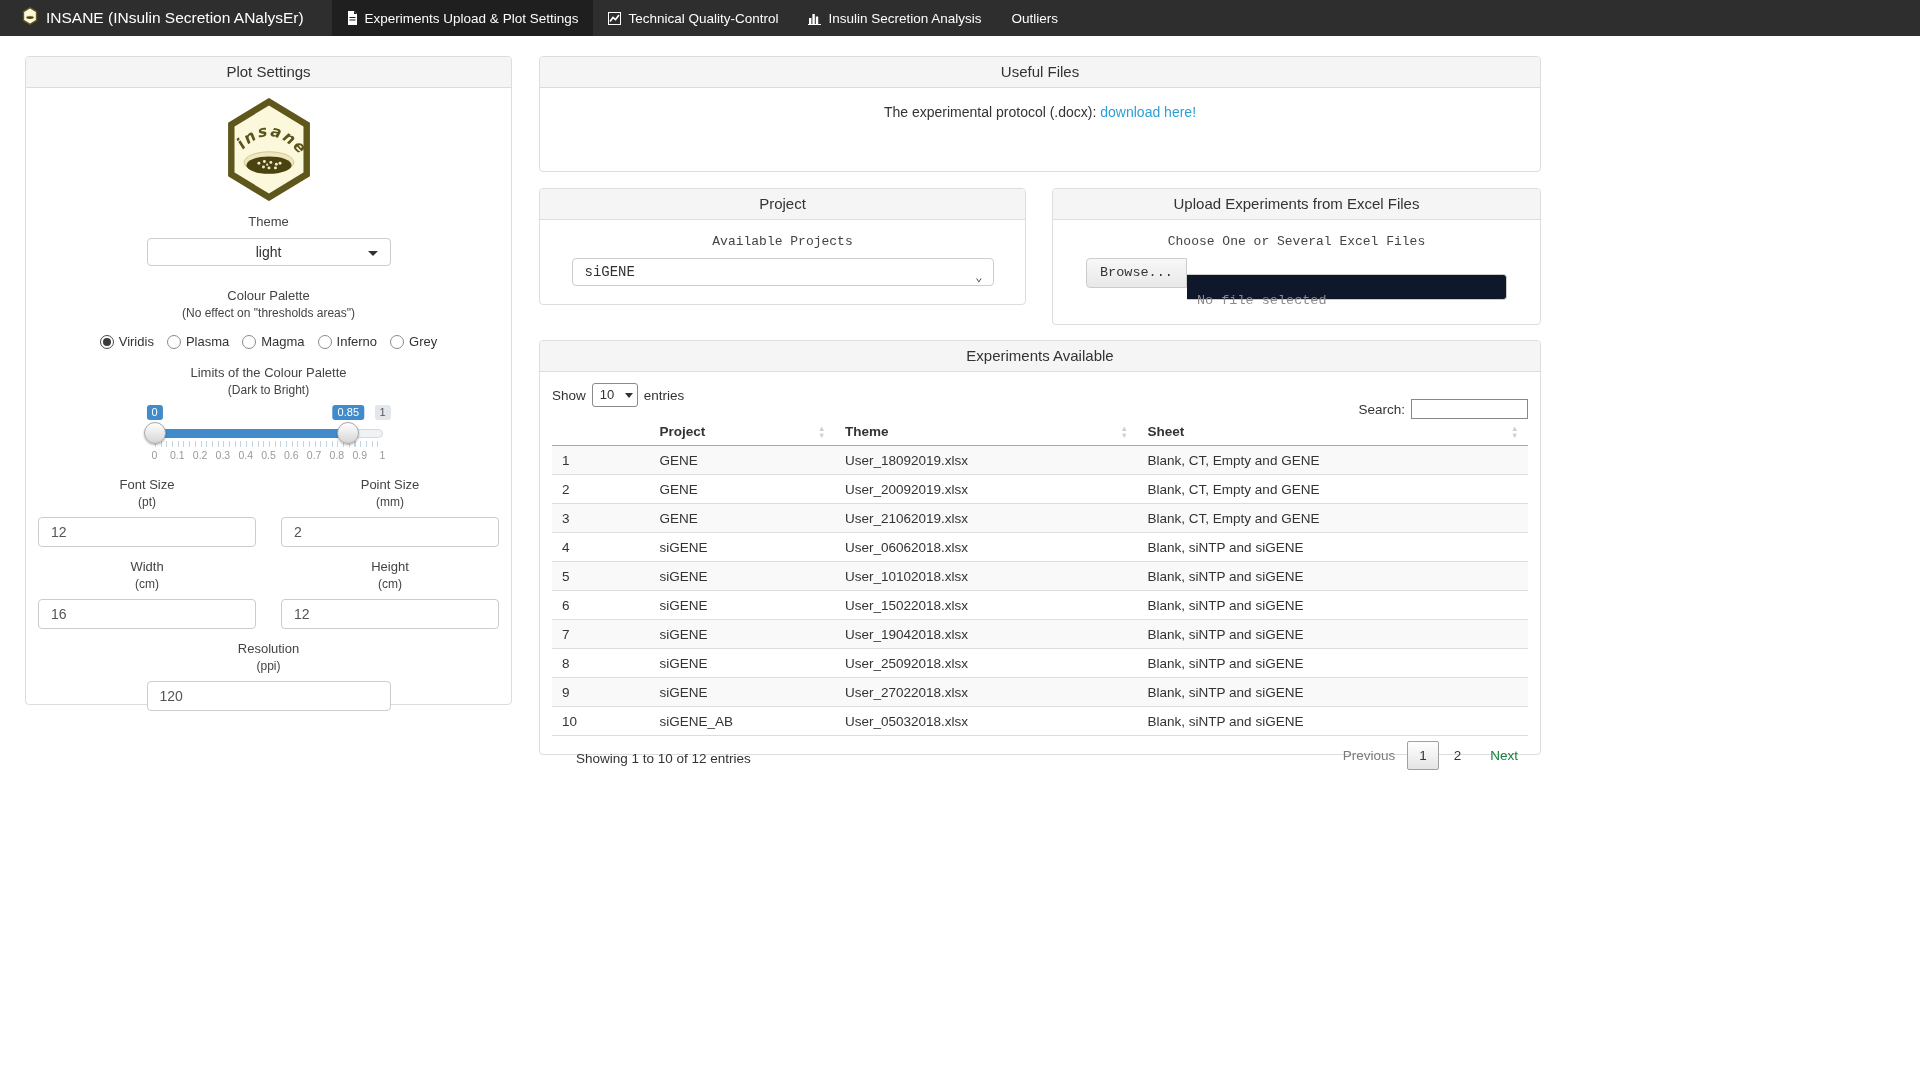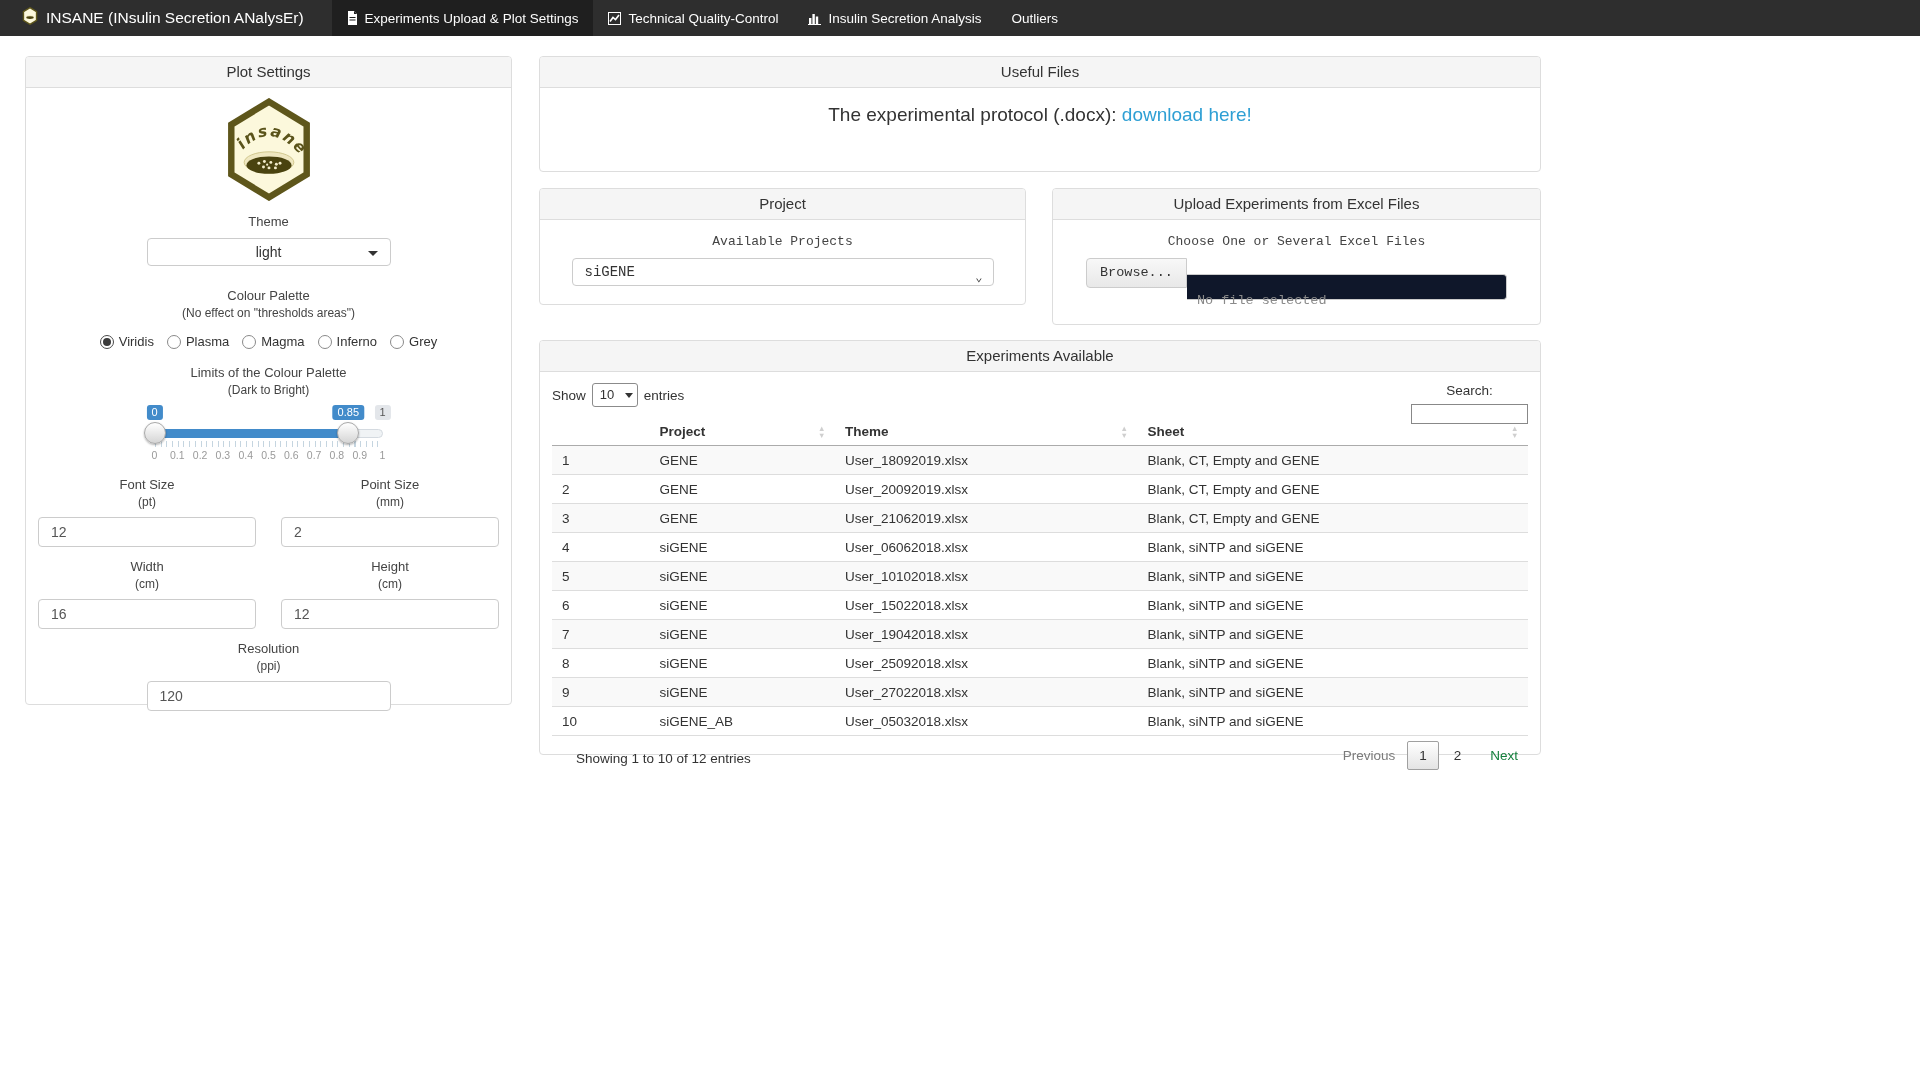--- a/index.html
+++ b/index.html
@@ -82,21 +82,21 @@
 
   .num-grid { display:flex; justify-content:center; gap:25px; margin-top:12px; }
   .num-group { width:220px; }
   .num-group .ctl-label { margin-top:0; }
   .num-input { width:100%; height:30px; margin-top:8px; border:1px solid #ccc;
     border-radius:4px; padding:2px 12px; font-size:14px; color:#555;
     font-family:"Liberation Sans","DejaVu Sans",sans-serif; background:#fff; }
   .res-group { width:244px; margin:12px auto 0; }
 
   
-  #useful-files .panel-body { text-align:center; font-size:19px; }
+  #useful-files .panel-body { text-align:center; font-size:14px; }
   #useful-files p { margin:0; }
   #useful-files .line1 { margin-top:16px; }
   #useful-files .line2 { margin-top:23px; }
   a.dl-link { color:#2e9fd4; text-decoration:none; cursor:pointer; }
 
   
   #project-panel .panel-body, #upload-panel .panel-body { text-align:center;font-family:Liberation Mono, monospace; }
   #project-panel .ctl-label, #upload-panel .ctl-label { margin-top:14px; }
   .project-select { width:422px; margin:9px auto 0; text-align:left; padding:0 24px 0 12px; }
   .file-group { display:flex; width:421px; margin:9px auto 0; height:30px; text-align:left; }
@@ -110,21 +110,21 @@
   
   #experiments .panel-body { padding:10px 12px 0; }
   .dt-controls { position:relative; height:26px; font-size:13.5px; color:#333; }
   .show-ctl { position:absolute; left:0; top:1px; display:flex; align-items:center; gap:6px; }
   .mini-select { position:relative; width:46px; height:24px; border:1px solid #8b8b8b;
     border-radius:3px; background:#fff; line-height:22px; padding:0 4px 0 7px;
     font-size:13px; cursor:pointer; text-align:left; }
   .mini-caret { position:absolute; right:4px; top:9px; width:0; height:0;
     border-left:4px solid transparent; border-right:4px solid transparent;
     border-top:5px solid #333; }
-  .search-ctl { position:absolute; right:0; top:1px; display:flex; align-items:center; gap:6px;flex-direction:column; }
+  .search-ctl { position:absolute; right:0; top:17px; display:flex; align-items:center; gap:6px; }
   .search-input { width:117px; height:20px; border:1px solid #888; border-radius:0;
     padding:0 4px; font-size:13px; font-family:"Liberation Sans","DejaVu Sans",sans-serif; }
 
   table.dt { width:100%; border-collapse:collapse; margin-top:10px; font-size:13.5px; }
   table.dt th { text-align:left; font-weight:bold; color:#333; padding:6px 22px 6px 10px;
     border-bottom:1px solid #ababab; position:relative; cursor:pointer; }
   table.dt th .sort-icon { position:absolute; right:8px; top:50%;
     transform:translateY(-50%); width:9px; }
   .sort-icon::before { content:"▲"; display:block; font-size:7.5px; line-height:7px; color:#cfcfcf; }
   .sort-icon::after  { content:"▼"; display:block; font-size:7.5px; line-height:7px; color:#cfcfcf; }

